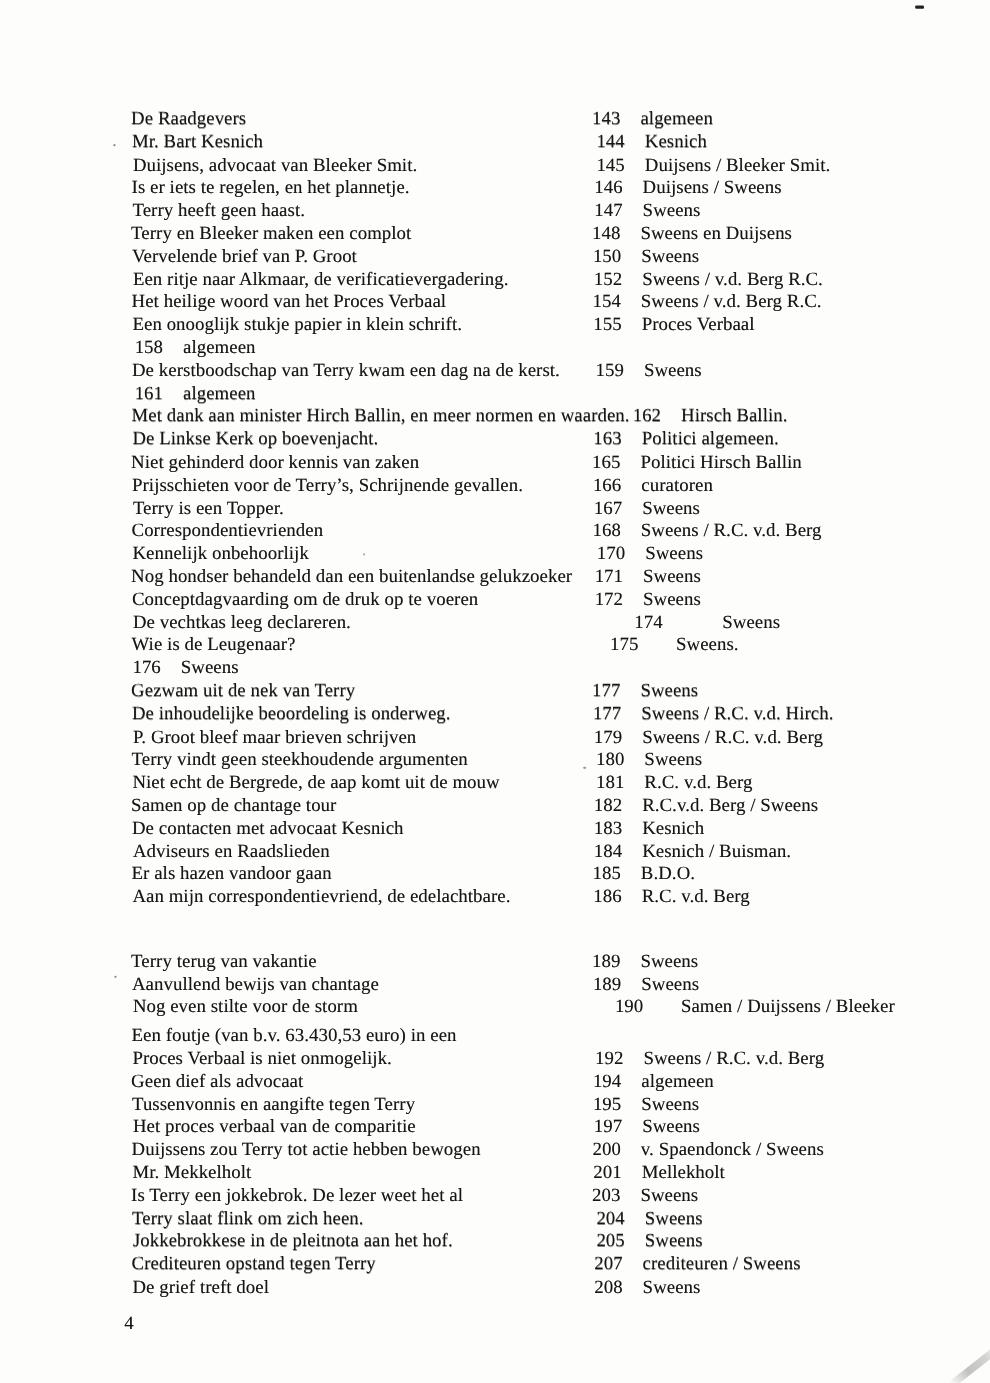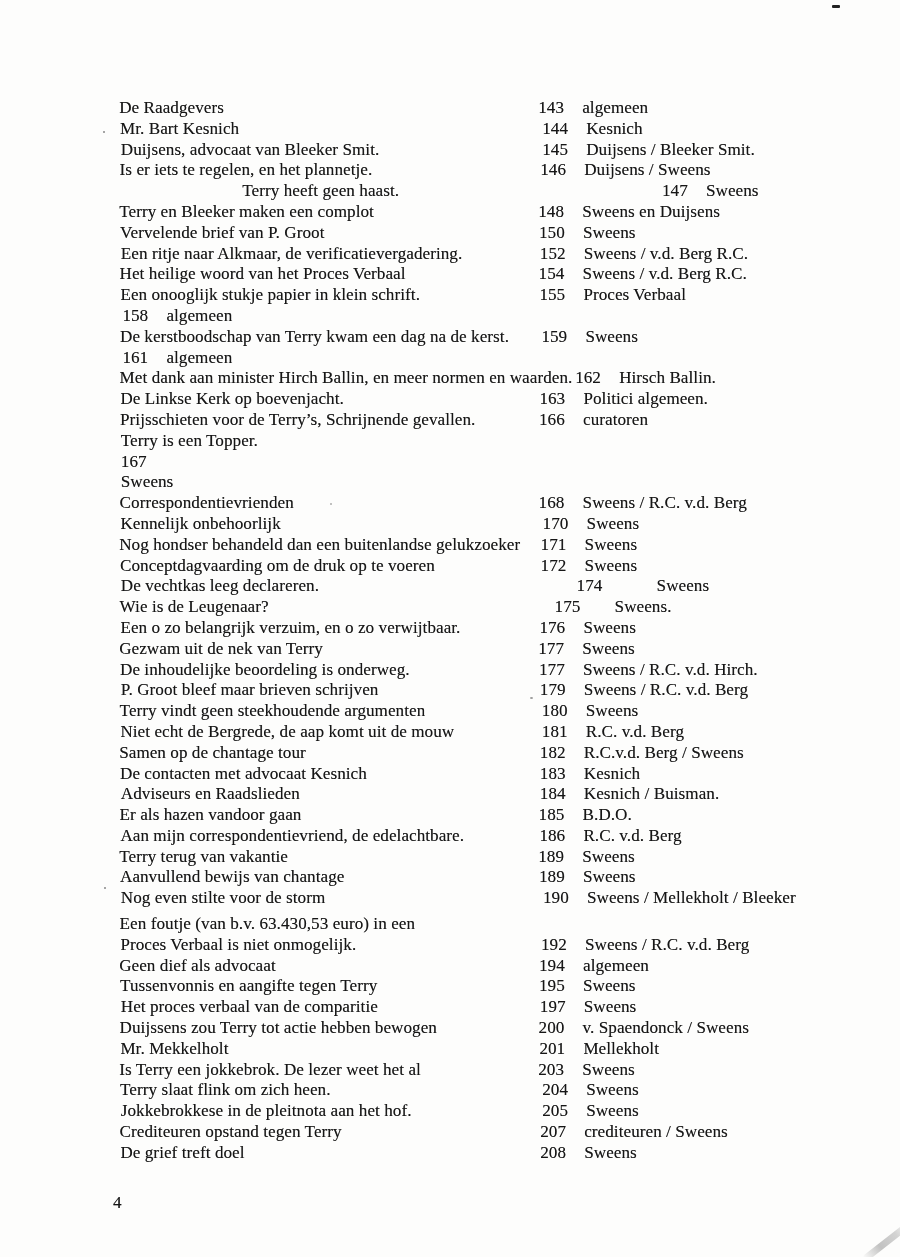--- a/index.html
+++ b/index.html
@@ -65,21 +65,21 @@
       <div class="row" style="transform: translateX(0.8px);">
         <span class="t">Duijsens, advocaat van Bleeker Smit.</span>
         <span class="n" style="padding-left: 2.4px;">145</span>
         <span class="m">Duijsens / Bleeker Smit.</span>
       </div>
       <div class="row" style="transform: translateX(-0.4px);">
         <span class="t">Is er iets te regelen, en het plannetje.</span>
         <span class="n" style="padding-left: 1.6px;">146</span>
         <span class="m">Duijsens / Sweens</span>
       </div>
-      <div class="row" style="transform: translateX(0.4px); justify-content: center;">
+      <div class="row" style="transform: translateX(0.4px);">
         <span class="t">Terry heeft geen haast.</span>
         <span class="n" style="padding-left: 0.8px;">147</span>
         <span class="m">Sweens</span>
       </div>
       <div class="row" style="transform: translateX(-0.8px);">
         <span class="t">Terry en Bleeker maken een complot</span>
         <span class="n" style="padding-left: 0px;">148</span>
         <span class="m">Sweens en Duijsens</span>
       </div>
       <div class="row" style="transform: translateX(0px);">
@@ -118,26 +118,31 @@
       <div class="row" style="transform: translateX(-0.4px);">
         <span class="t">Met dank aan minister Hirch Ballin, en meer normen en waarden.</span>
         <span class="n" style="padding-left: 0.8px;">162</span>
         <span class="m">Hirsch  Ballin.</span>
       </div>
       <div class="row" style="transform: translateX(0.4px);">
         <span class="t">De Linkse Kerk op boevenjacht.</span>
         <span class="n" style="padding-left: 0px;">163</span>
         <span class="m">Politici algemeen.</span>
       </div>
+      <div class="row" style="transform: translateX(-0.8px);">
+        <span class="t">Niet gehinderd door kennis van zaken</span>
+        <span class="n">165</span>
+        <span class="m">Politici  Hirsch Ballin</span>
+      </div>
       <div class="row" style="transform: translateX(0px);">
         <span class="t">Prijsschieten voor de Terry’s, Schrijnende gevallen.</span>
         <span class="n">166</span>
         <span class="m">curatoren</span>
       </div>
-      <div class="row" style="transform: translateX(0.8px); flex-direction: column;">
+      <div class="row" style="transform: translateX(0.8px);">
         <span class="t">Terry is een Topper.</span>
         <span class="n">167</span>
         <span class="m">Sweens</span>
       </div>
       <div class="row" style="transform: translateX(-0.4px);">
         <span class="t">Correspondentievrienden</span>
         <span class="n">168</span>
         <span class="m">Sweens / R.C. v.d. Berg</span>
       </div>
       <div class="row" style="transform: translateX(0.4px);">
@@ -159,21 +164,20 @@
         <span class="t">De vechtkas leeg declareren.</span>
         <span class="n" style="padding-left: 0.8px;">174</span>
         <span class="m">Sweens</span>
       </div>
       <div class="row" style="transform: translateX(-0.4px); gap: 16px;">
         <span class="t">Wie is de Leugenaar?</span>
         <span class="n" style="padding-left: 0px;">175</span>
         <span class="m">Sweens.</span>
       </div>
       <div class="row" style="transform: translateX(0.4px);">
-        <span class="t">Een o zo belangrijk verzuim, en o zo verwijtbaar.</span>
         <span class="n">176</span>
         <span class="m">Sweens</span>
       </div>
       <div class="row" style="transform: translateX(-0.8px);">
         <span class="t">Gezwam uit de nek van Terry</span>
         <span class="n">177</span>
         <span class="m">Sweens</span>
       </div>
       <div class="row" style="transform: translateX(0px);">
         <span class="t">De inhoudelijke beoordeling is onderweg.</span>
@@ -213,34 +217,34 @@
       <div class="row" style="transform: translateX(-0.4px);">
         <span class="t">Er als hazen vandoor gaan</span>
         <span class="n">185</span>
         <span class="m">B.D.O.</span>
       </div>
       <div class="row" style="transform: translateX(0.4px);">
         <span class="t">Aan mijn correspondentievriend, de edelachtbare.</span>
         <span class="n">186</span>
         <span class="m">R.C.  v.d. Berg</span>
       </div>
-      <div class="row" style="transform: translateX(-0.8px);">
+      <div class="row" style="transform: translateX(-0.8px); margin-top: 38px;">
         <span class="t">Terry terug van vakantie</span>
         <span class="n">189</span>
         <span class="m">Sweens</span>
       </div>
       <div class="row" style="transform: translateX(0px);">
         <span class="t">Aanvullend bewijs van chantage</span>
         <span class="n">189</span>
         <span class="m">Sweens</span>
       </div>
-      <div class="row" style="transform: translateX(0.8px);">
+      <div class="row" style="transform: translateX(0.8px); gap: 16px;">
         <span class="t">Nog even stilte voor de storm</span>
         <span class="n" style="padding-left: 3.2px;">190</span>
-        <span class="m">Sweens / Mellekholt / Bleeker</span>
+        <span class="m">Samen / Duijssens / Bleeker</span>
       </div>
       <div class="row gap" style="transform: translateX(-0.4px);">
         <span class="t">Een foutje (van b.v. 63.430,53 euro) in een</span>
         <span class="n" style="padding-left: 2.4px;"></span>
         <span class="m"></span>
       </div>
       <div class="row" style="transform: translateX(0.4px);">
         <span class="t">Proces Verbaal is niet onmogelijk.</span>
         <span class="n" style="padding-left: 1.6px;">192</span>
         <span class="m">Sweens / R.C. v.d. Berg</span>

